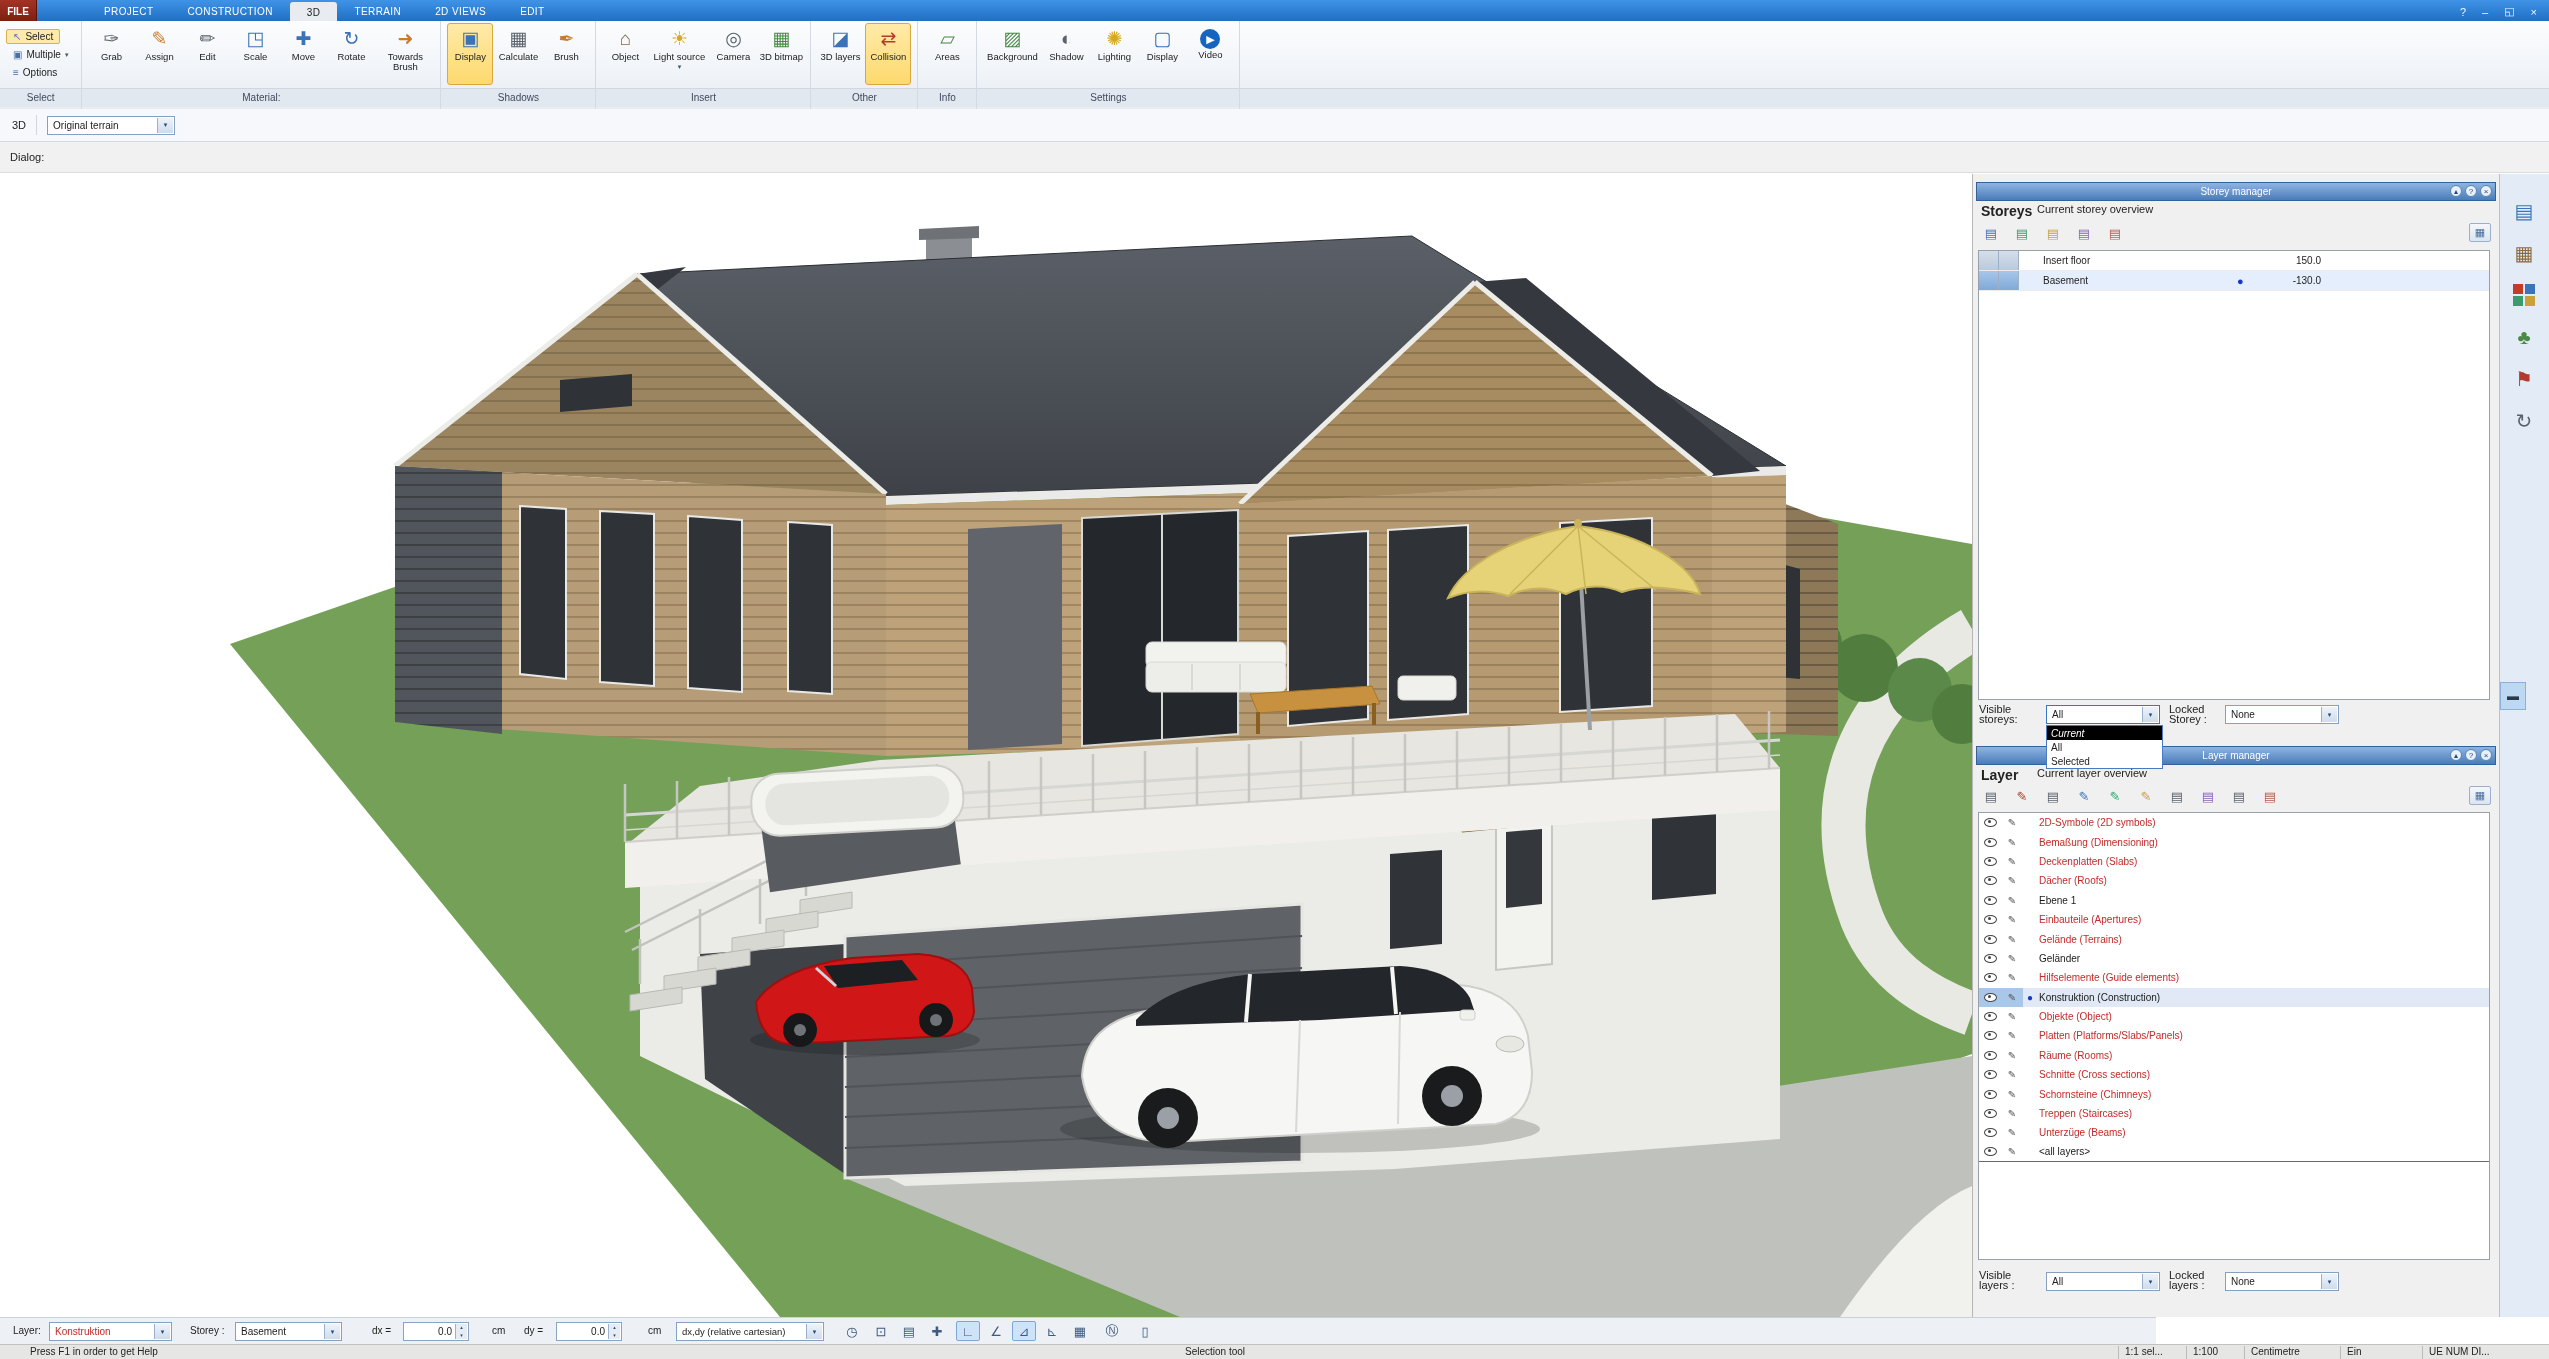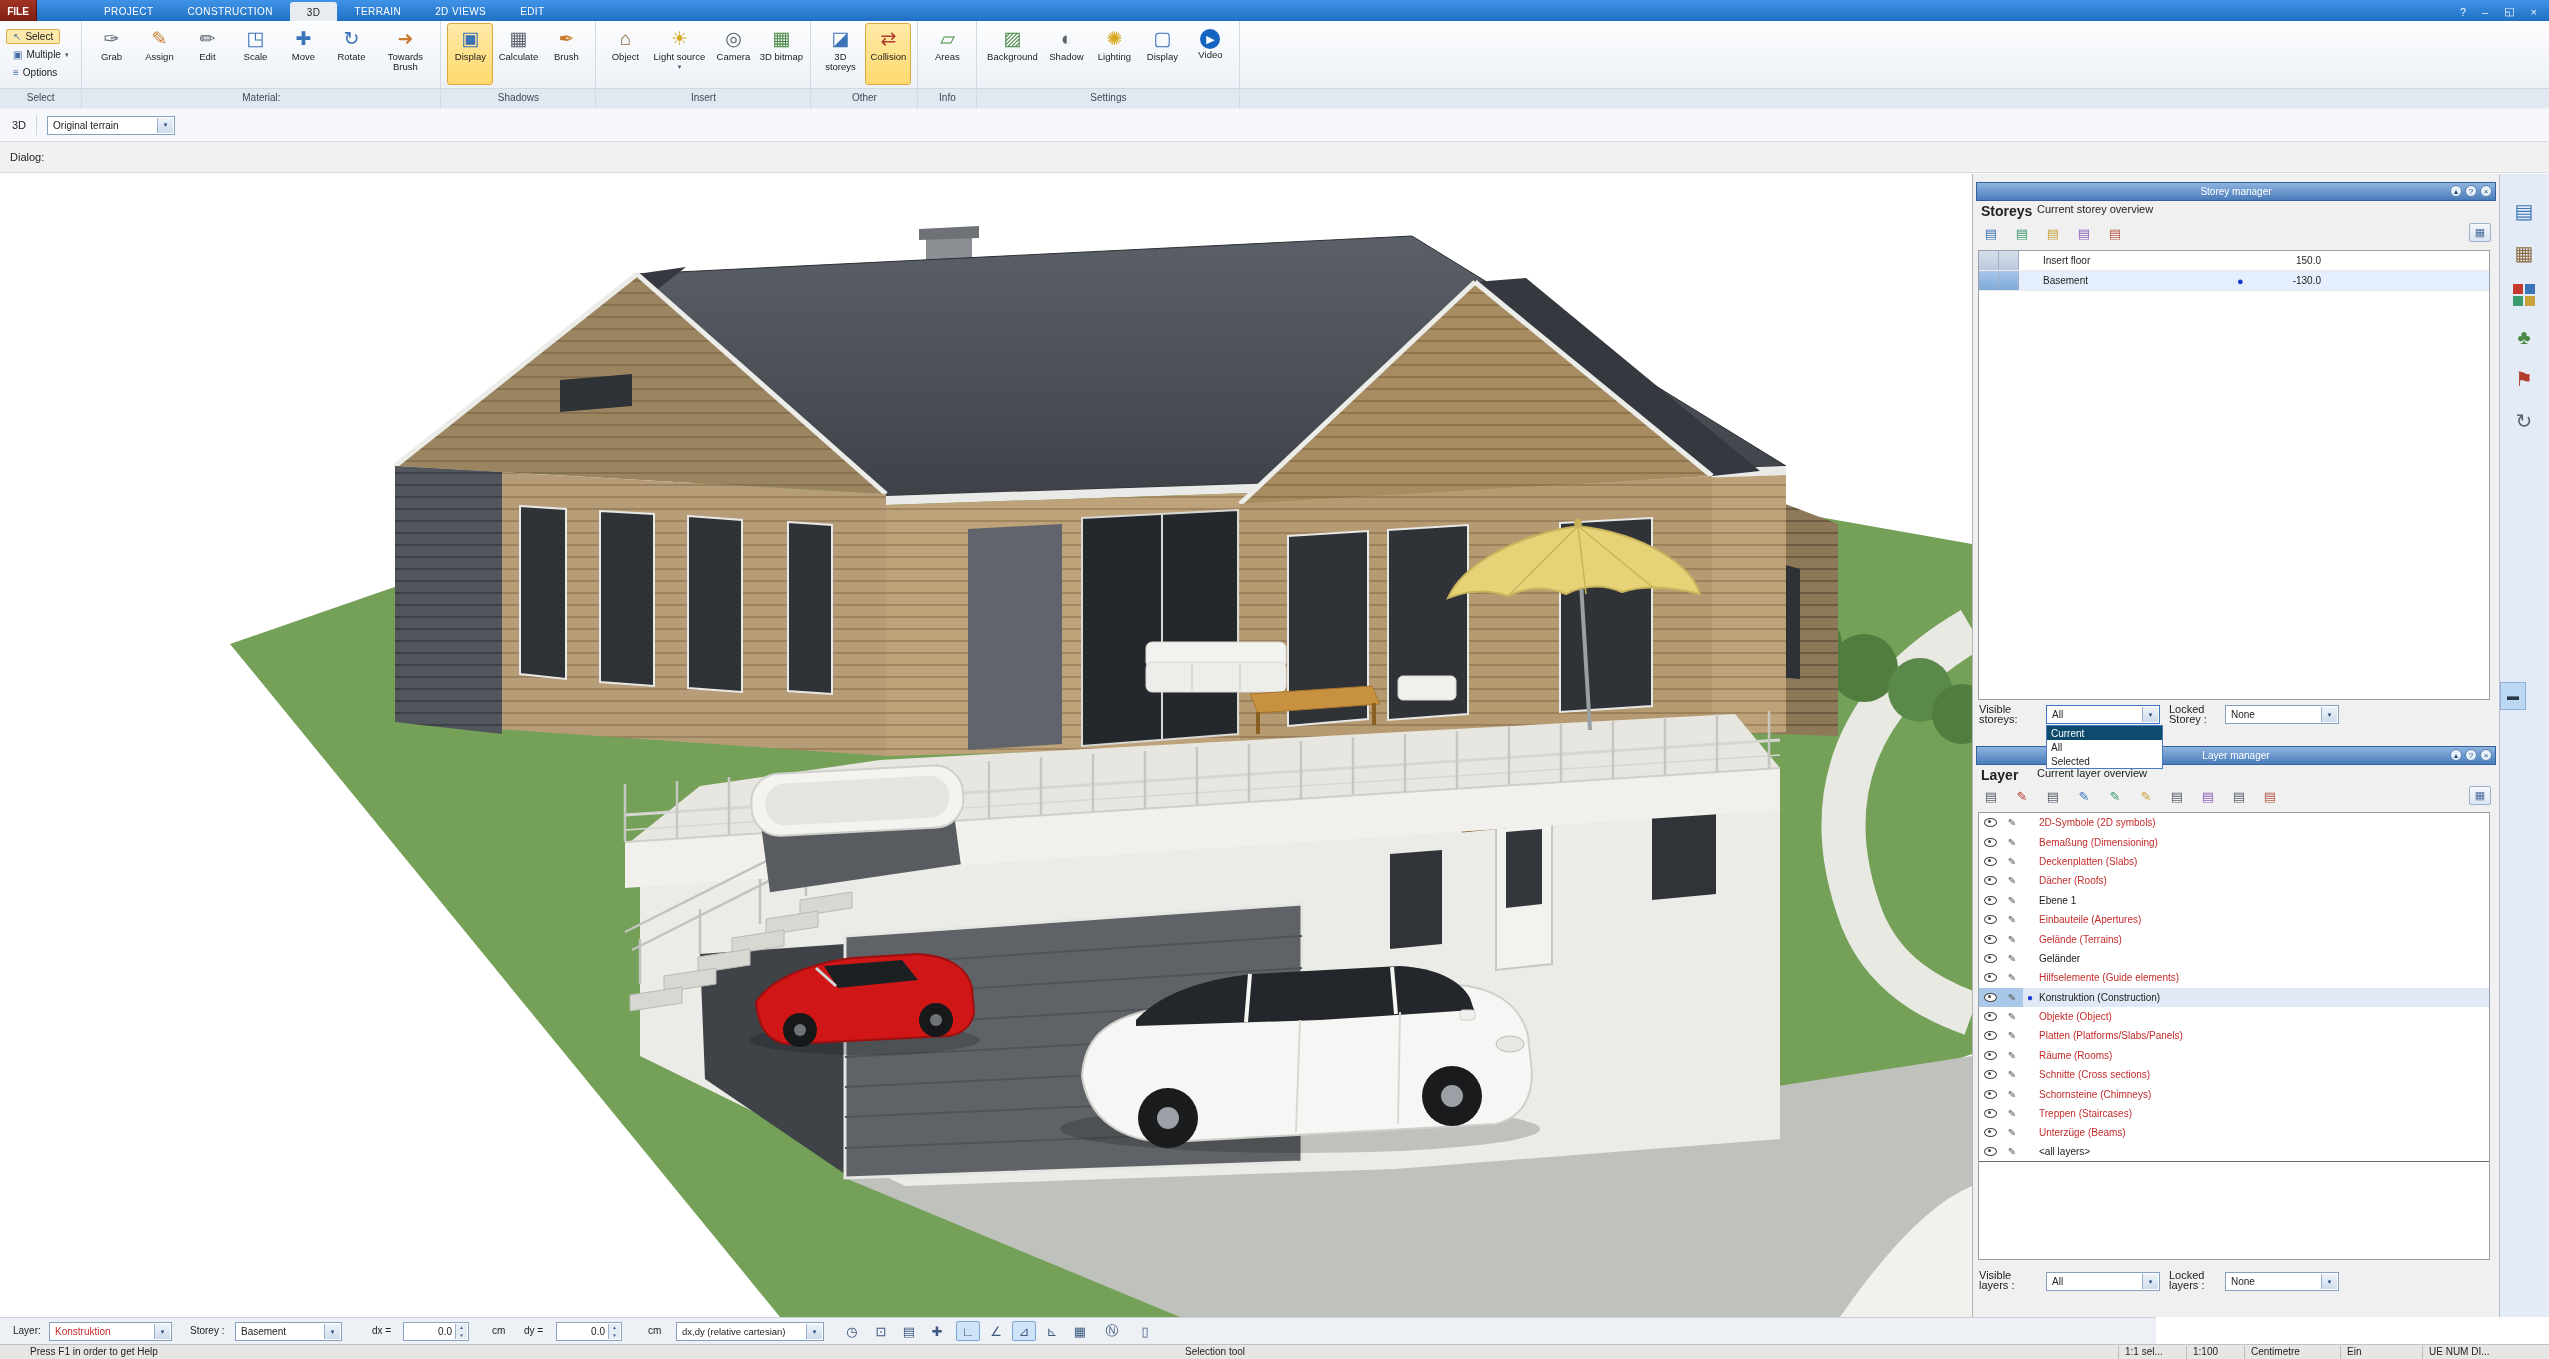--- a/index.html
+++ b/index.html
@@ -81,21 +81,21 @@
   .eye::after{content:"";position:absolute;left:3px;top:1px;width:3px;height:3px;border-radius:50%;background:#444;}
   .pencil{font-size:10px;color:#555;}
   .ly-dot{width:14px;color:#1539c9;font-size:10px;text-align:center;}
   .ly-name{margin-left:2px;}
   .red-text{color:#c42a2a;}
   .black-text{color:#1a1a1a;}
   .two-line{position:absolute;font-size:11px;line-height:10px;display:flex;flex-direction:column;color:#222;}
   .p-combo{position:absolute;width:114px;}
   .dd{position:absolute;left:73px;top:551px;width:117px;background:#fff;border:1px solid #4a7ac0;z-index:40;box-sizing:border-box;}
   .dd-item{height:14px;font-size:10px;padding-left:4px;display:flex;align-items:center;}
-  .dd-item.hl{background:#0c4a6e;color:#fff;}
+  .dd-item.hl{background:#000000;color:#fff;font-style:italic;}
 
   
   .rail{position:absolute;left:2499px;top:174px;width:50px;height:1143px;background:#e3ecf6;border-left:1px solid #b9c3cf;box-sizing:border-box;}
   .rail .rico{position:absolute;left:9px;width:30px;height:30px;display:flex;align-items:center;justify-content:center;font-size:20px;border-radius:3px;}
   .palette{display:grid;grid-template-columns:10px 10px;grid-template-rows:10px 10px;gap:2px;}
   .palette i{display:block;}
   .rail-tab{position:absolute;left:0;width:26px;height:28px;background:#bcd8f2;border:1px solid #8fb0d4;display:flex;align-items:center;justify-content:center;color:#2a3a4a;font-size:12px;box-sizing:border-box;}
 
   
   .bottombar{position:absolute;left:0;top:1317px;width:2156px;height:27px;background:#edf0f4;border-top:1px solid #c9d0d8;box-sizing:border-box;}
@@ -219,21 +219,21 @@
             <span>3D bitmap</span>
           </button>
       </div>
       <div class="rlabel">Insert</div>
     </div>
 
     <div class="rgroup">
       <div class="rbody">
         <button class="rbtn">
             <span class="ico c-blue">◪</span>
-            <span>3D storeys</span>
+            <span>3D layers</span>
           </button>
         <button class="rbtn on">
             <span class="ico c-red">⇄</span>
             <span>Collision</span>
           </button>
       </div>
       <div class="rlabel">Other</div>
     </div>
 
     <div class="rgroup">

